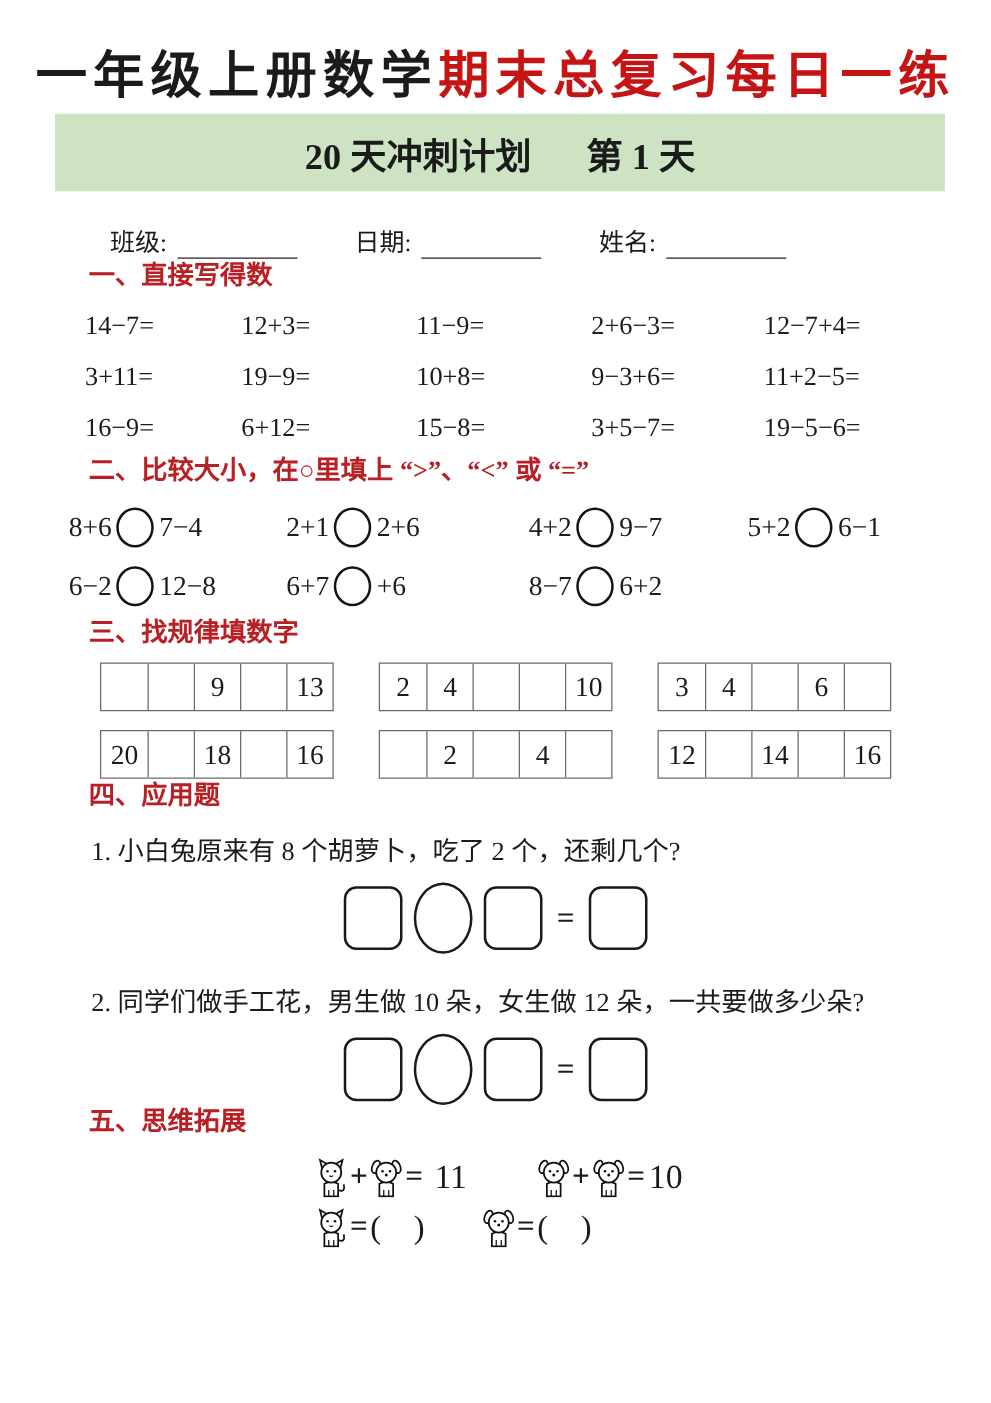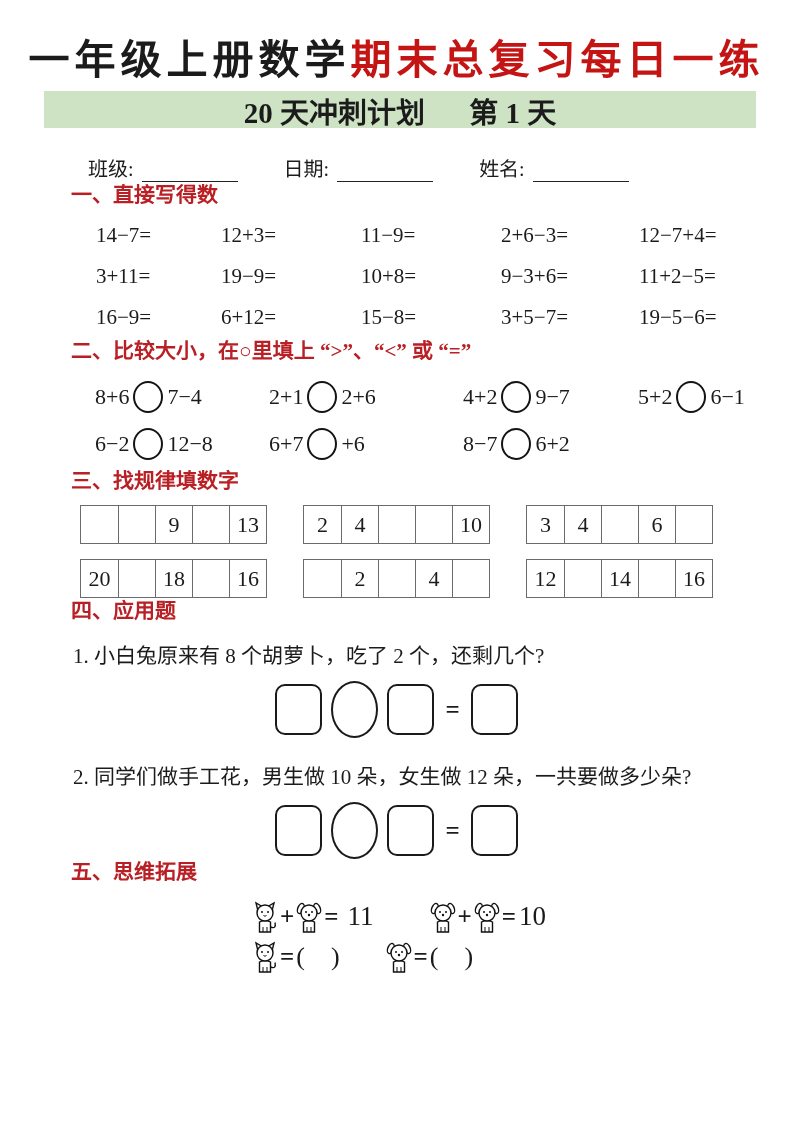--- a/index.html
+++ b/index.html
@@ -2,41 +2,41 @@
 <html lang="zh-CN" style="--accent_red: #b92025; --title_red: #c41414; --band_green: #cde3c3; --table_border: #6b6b6b;"><head>
 <meta charset="utf-8">
 <style>
   html,body{margin:0;padding:0;background:#ffffff;}
   .page{position:relative;width:793px;height:1122px;background:#fff;overflow:hidden;
         font-family:"Liberation Serif","DejaVu Serif",serif;color:#1b1b1b;}
   
   .title{margin:0;padding-top:36px;text-align:center;font-size:41px;font-weight:700;
          letter-spacing:5px;line-height:1.2;white-space:nowrap;}
   .title .red{color:var(--title_red,#c41414);}
-  .band{width:712px;margin:6px 0 0 44px;height:37px;background:var(--band_green,#cde3c3);
+  .band{width:712px;margin:6px 0 0 44px;height:62px;background:var(--band_green,#cde3c3);
         display:flex;align-items:center;justify-content:center;gap:44px;
         font-size:29px;font-weight:600;}
   
   .info{margin:25px 0 0 88px;font-size:20px;display:flex;gap:46px;}
   .info .group{display:flex;align-items:flex-end;}
   .blank{display:inline-block;width:96px;height:20px;border-bottom:1.6px solid #222;margin-left:8px;}
   
   h2.sec{margin:0;padding-left:71px;font-size:21px;font-weight:700;
          color:var(--accent_red,#b92025);line-height:1.3;}
   .sec1-title{margin-top:20px;}
   .sec2-title{margin-top:10px;}
   .sec3-title{margin-top:12px;}
   .sec4-title{margin-top:16px;}
   .sec5-title{margin-top:26px;}
   
-  .calc-grid{margin-top:6px;padding-left:96px;display:grid;
+  .calc-grid{margin-top:6px;padding-left:68px;display:grid;
              grid-template-columns:125px 140px 140px 138px auto;
              grid-auto-rows:41px;align-items:center;font-size:21px;}
   
-  .cmp-grid{margin-top:8px;padding-left:95px;display:grid;
+  .cmp-grid{margin-top:8px;padding-left:55px;display:grid;
             grid-template-columns:174px 194px 175px auto;
             grid-auto-rows:47px;align-items:center;font-size:22px;}
   .cmp{display:flex;align-items:center;}
   .circle{display:inline-block;width:26px;height:28px;border:2px solid #141414;
           border-radius:50%;margin:0 4px;flex:none;}
   
   .tables-row{display:flex;gap:36px;padding-left:80px;margin-top:10px;}
   .tables-row.second{margin-top:15px;}
   .ptable{display:grid;grid-template-columns:repeat(5,37px);
           border:1.4px solid var(--table_border,#6b6b6b);background:#fff;}

